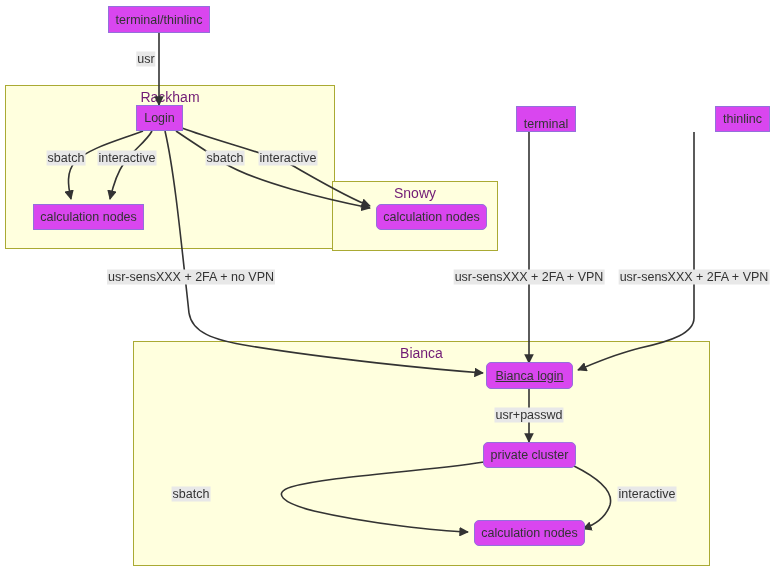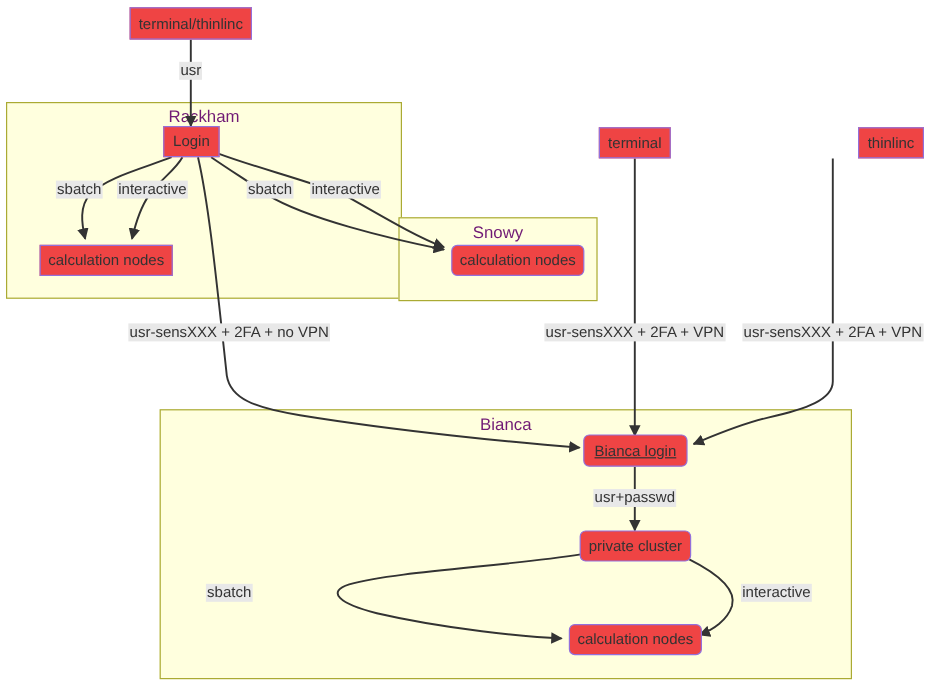--- a/index.html
+++ b/index.html
@@ -39,21 +39,21 @@
     left: 0;
     width: 100%;
     text-align: center;
     font-size: 14px;
     color: #701a75;
     line-height: 15px;
     white-space: nowrap;
   }
   .node {
     position: absolute;
-    background: #ef4444;
+    background: #d946ef;
     border: 1px solid #9370db;
     box-sizing: border-box;
     display: flex;
     align-items: center;
     justify-content: center;
     font-size: 12.5px;
     color: #333333;
     white-space: nowrap;
     padding: 0 8px;
   }
@@ -127,41 +127,41 @@
   </div>
 
   <div class="node" style="left:33px; top:204px; width:111px; height:26px;">
     <span>calculation nodes</span>
   </div>
 
   <div class="node rounded" style="left:376px; top:204px; width:111px; height:26px;">
     <span>calculation nodes</span>
   </div>
 
-  <div class="node" style="left:499px; top:106px; width:60px; height:26px;">
+  <div class="node" style="left:516px; top:106px; width:60px; height:26px;align-items:flex-end;">
     <span>terminal</span>
   </div>
 
   <div class="node" style="left:667px; top:106px; width:55px; height:26px;margin-left:48px;">
     <span>thinlinc</span>
   </div>
 
   <div class="node rounded" style="left:486px; top:362px; width:87px; height:27px;text-decoration:underline;">
     <span>Bianca login</span>
   </div>
 
   <div class="node rounded" style="left:483px; top:442px; width:93px; height:26px;">
     <span>private cluster</span>
   </div>
 
   <div class="node rounded" style="left:474px; top:520px; width:111px; height:26px;">
     <span>calculation nodes</span>
   </div>
 
-  <div class="edge-label" style="left:159px; top:59px;text-align:center;">usr</div>
+  <div class="edge-label" style="left:146px; top:59px;text-align:center;">usr</div>
 
   <div class="edge-label" style="left:66px; top:158px;">sbatch</div>
 
   <div class="edge-label" style="left:127px; top:158px;">interactive</div>
 
   <div class="edge-label" style="left:225px; top:158px;">sbatch</div>
 
   <div class="edge-label" style="left:288px; top:158px;">interactive</div>
 
   <div class="edge-label" style="left:191px; top:277px;">usr-sensXXX + 2FA + no VPN</div>

